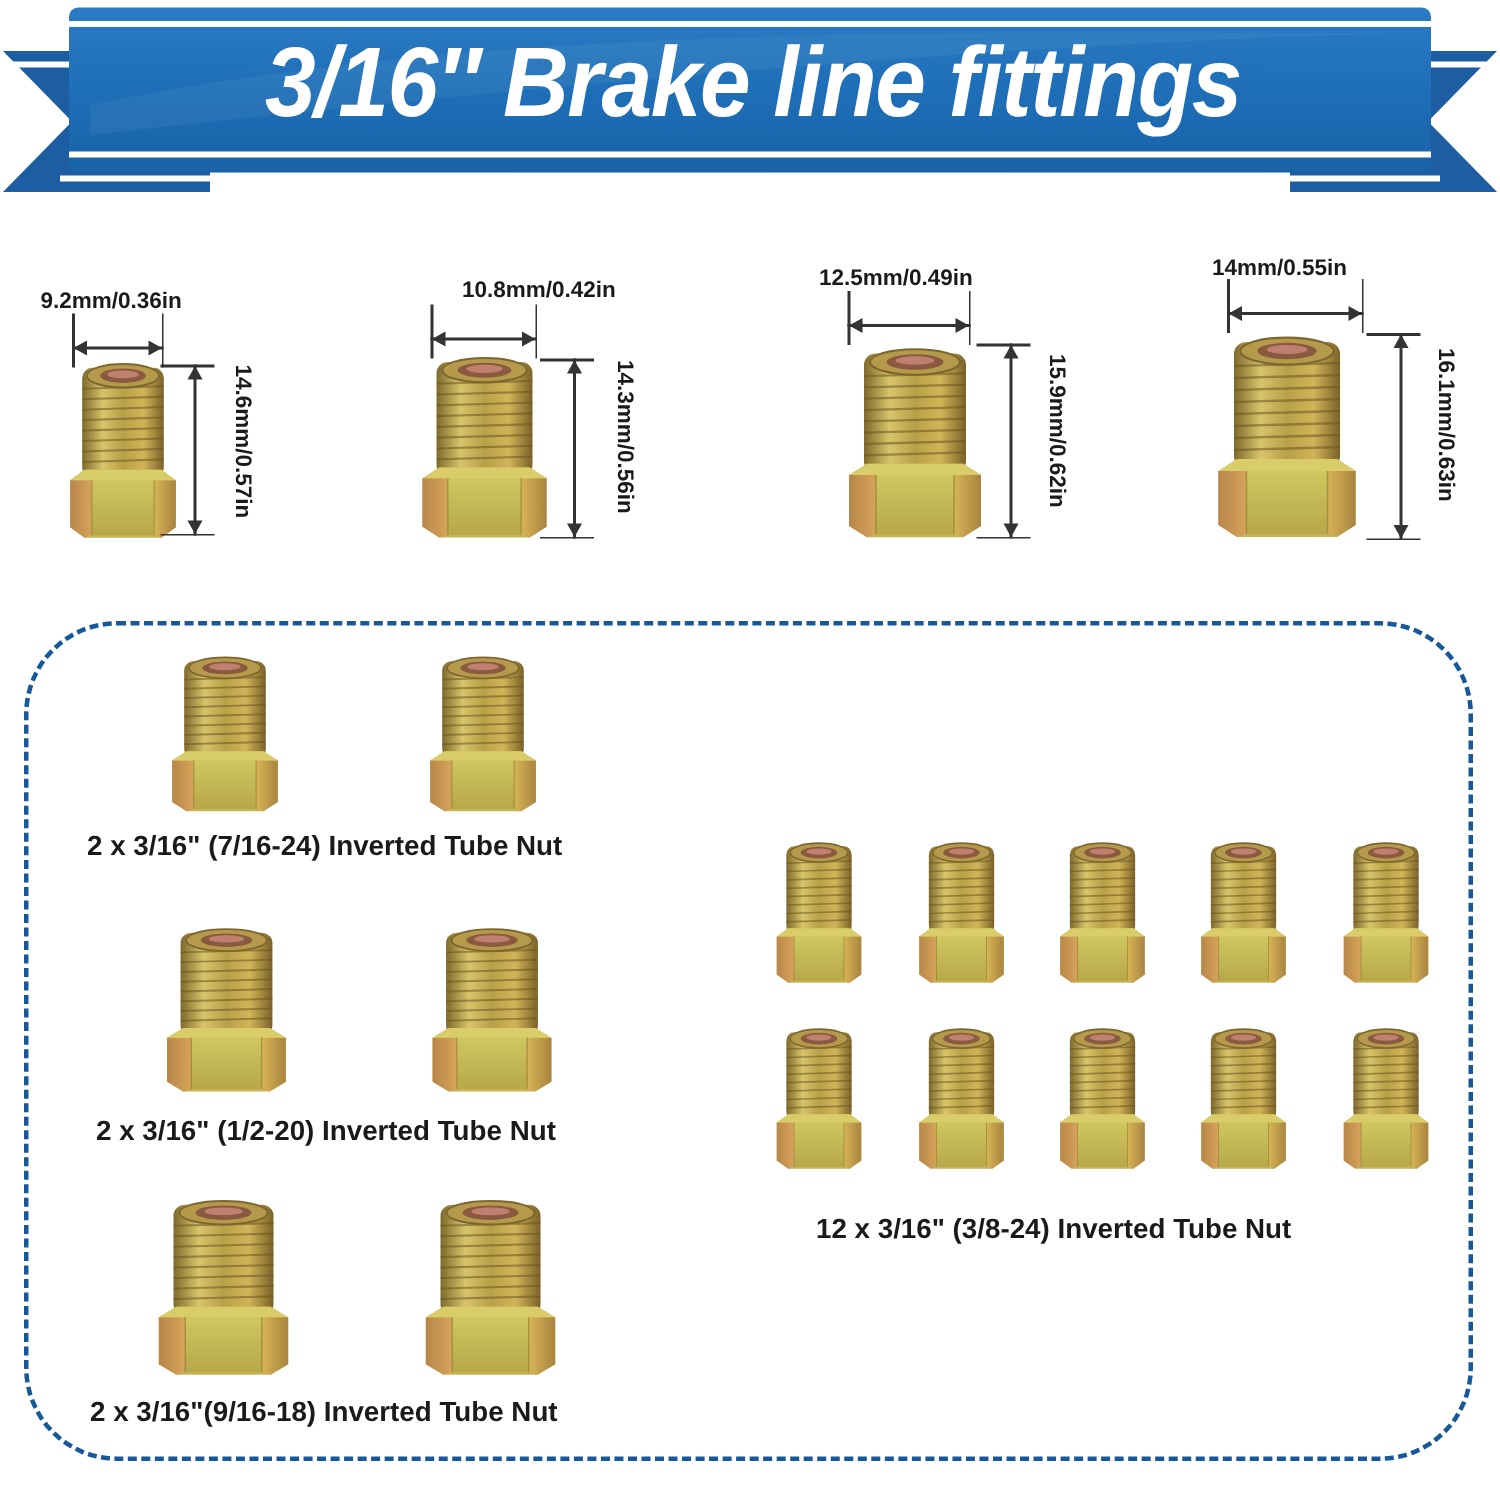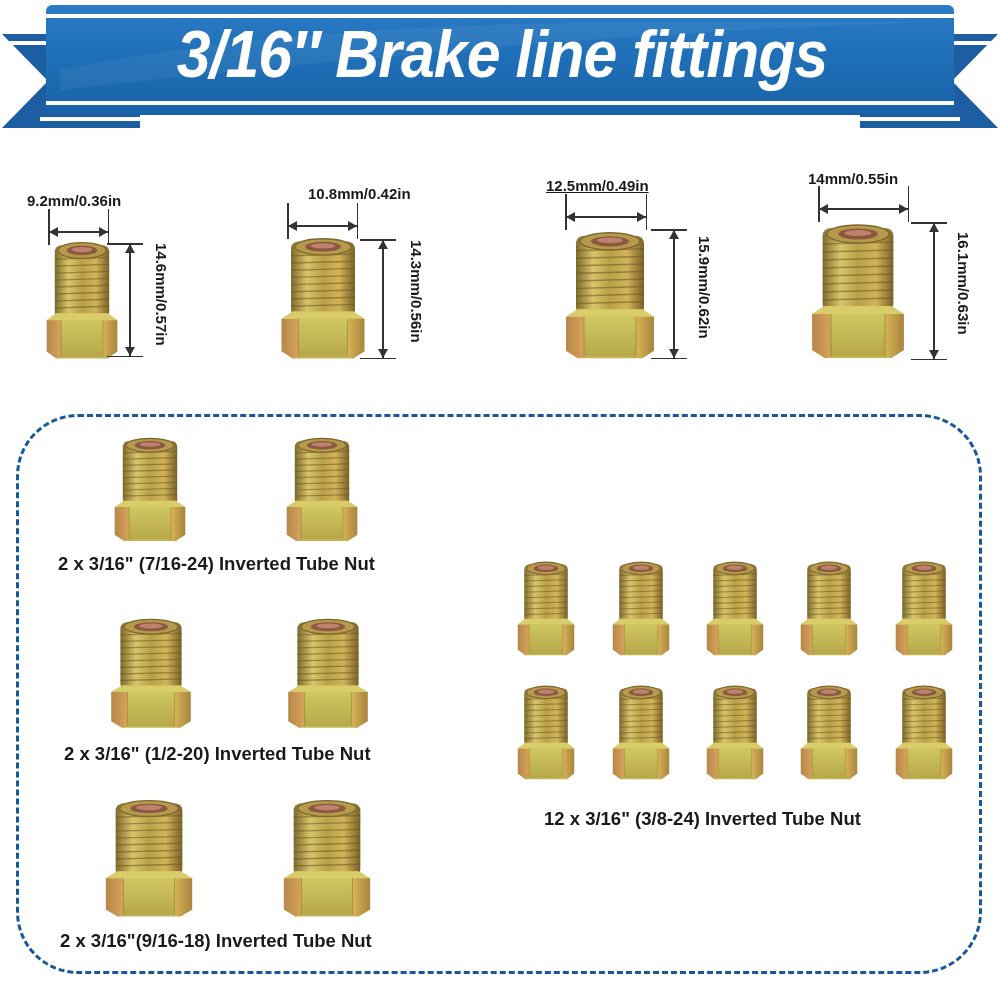--- a/index.html
+++ b/index.html
@@ -174,21 +174,21 @@
       <div class="ar t"></div>
       <div class="ar b"></div>
   </div>
   <div class="dim-label-v" style="left:425px;top:240px;">14.3mm/0.56in</div>
 
   <div class="fitting" style="left:560px;top:230px;width:100px;height:132px;">
     <svg viewBox="0 0 100 140" preserveAspectRatio="none">
         <use href="#nut"></use>
       </svg>
   </div>
-  <div class="dim-label" style="left:546px;top:177px;text-decoration:underline;">12.5mm/0.49in</div>
+  <div class="dim-label" style="left:546px;top:177px;">12.5mm/0.49in</div>
   <div class="dim-h" style="left:565px;top:206px;width:82px;">
     <div class="line"></div>
       <div class="tick l"></div>
       <div class="tick r"></div>
       <div class="ar l"></div>
       <div class="ar r"></div>
   </div>
   <div class="dim-v" style="left:663px;top:229px;height:130px;">
     <div class="line"></div>
       <div class="tick t"></div>

